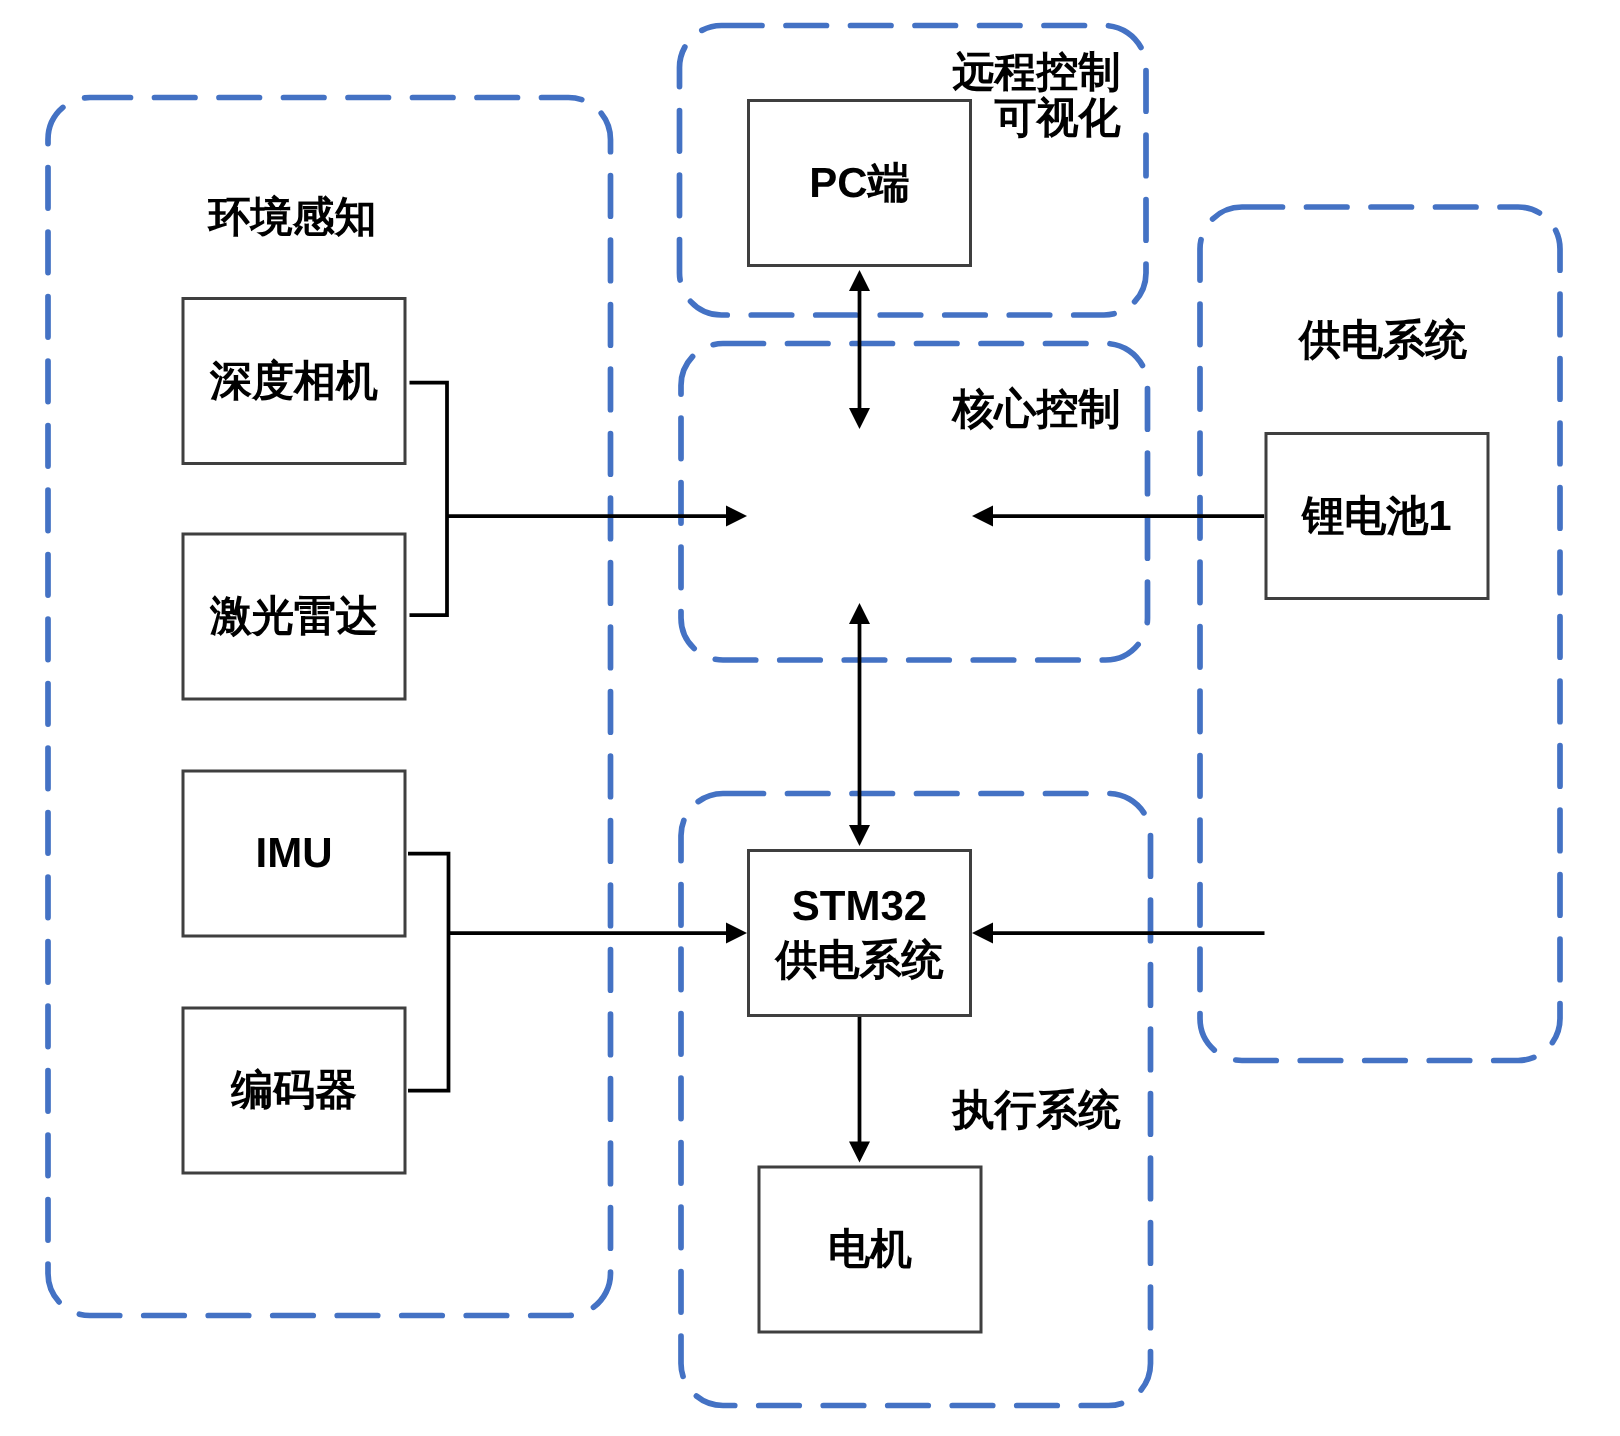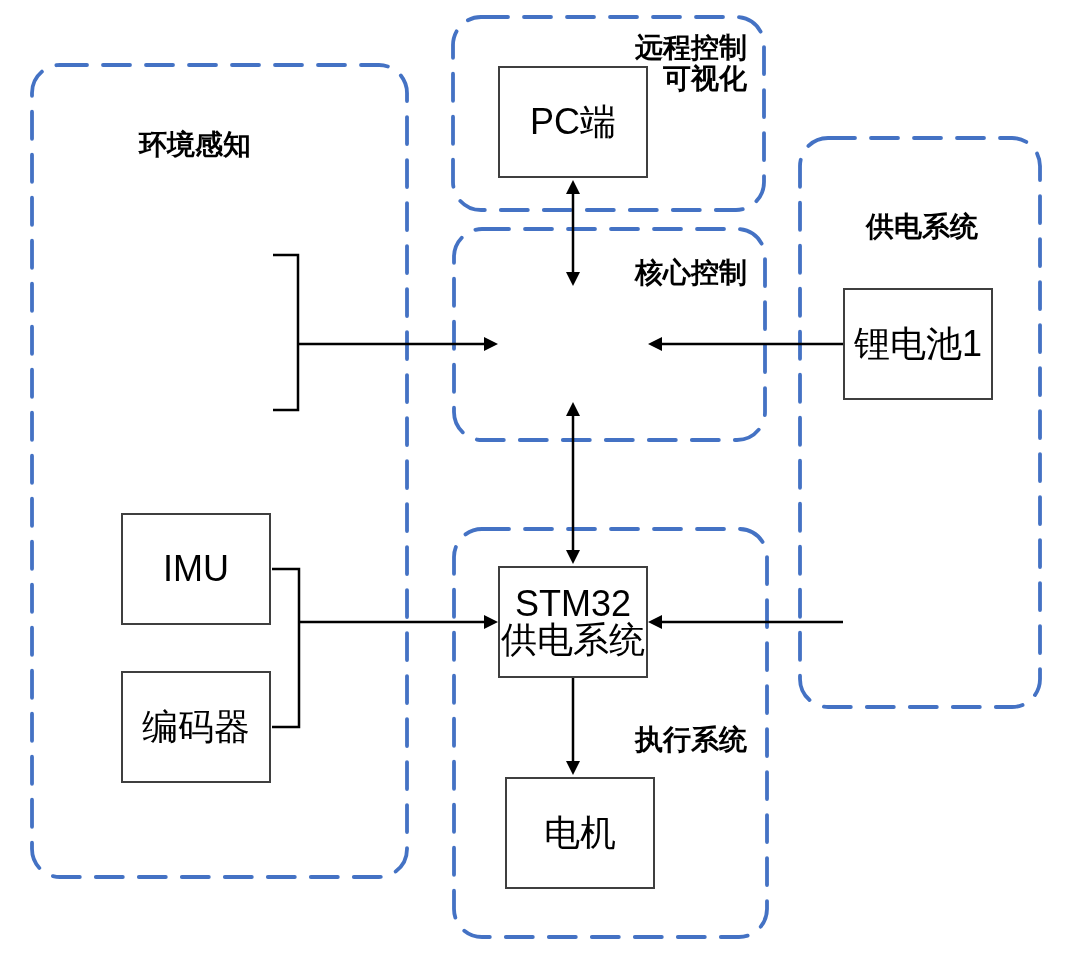--- a/index.html
+++ b/index.html
@@ -24,22 +24,22 @@
     position: absolute;
     width: 150px;
     height: 112px;
     box-sizing: border-box;
     background: #ffffff;
     border: 2.5px solid #3f3f3f;
     display: flex;
     flex-direction: column;
     align-items: center;
     justify-content: center;
-    font-size: 36px;
-    font-weight: 400;
+    font-size: 28px;
+    font-weight: 700;
     color: #000000;
     text-align: center;
     line-height: 36px;
     white-space: nowrap;
   }
   .glabel {
     position: absolute;
     transform: translateX(-50%);
     font-size: 28px;
     font-weight: 600;
@@ -95,21 +95,27 @@
     <div>远程控制</div>
     <div>可视化</div>
   </div>
 
   <div class="glabel" style="left:691px; top:257px">核心控制</div>
 
   <div class="glabel" style="left:691px; top:724px">执行系统</div>
 
   <div class="glabel" style="left:922px; top:211px">供电系统</div>
 
+  <div class="node" style="left:121px; top:198px">
+    <span>深度相机</span>
+  </div>
 
+  <div class="node" style="left:121px; top:355px">
+    <span>激光雷达</span>
+  </div>
 
   <div class="node" style="left:121px; top:671px">
     <span>编码器</span>
   </div>
 
   <div class="node" style="left:121px; top:513px">
     <span>IMU</span>
   </div>
 
   <div class="node" style="left:498px; top:66px">

